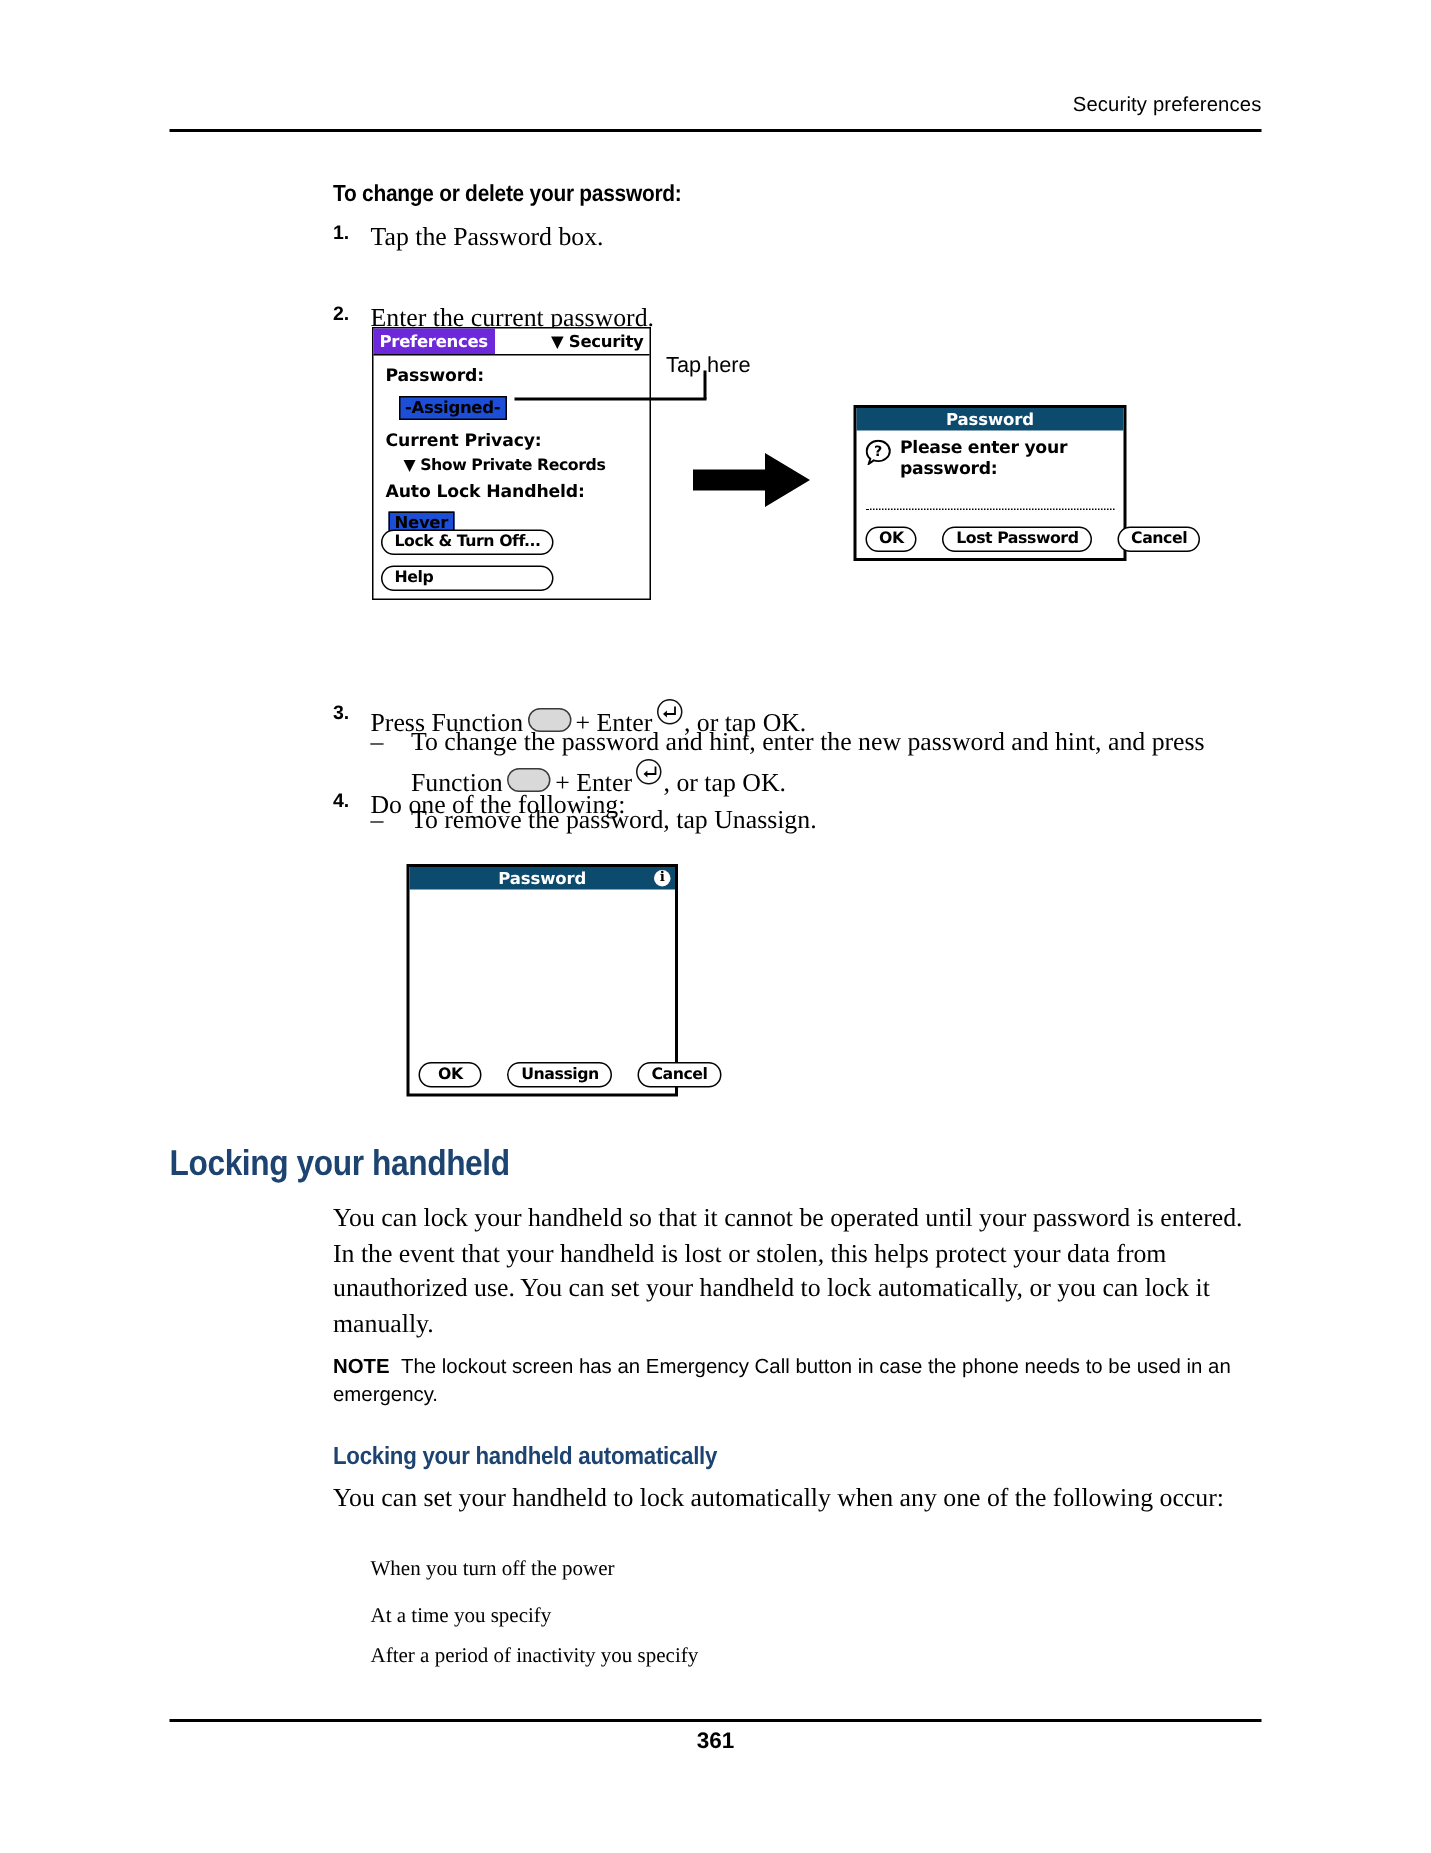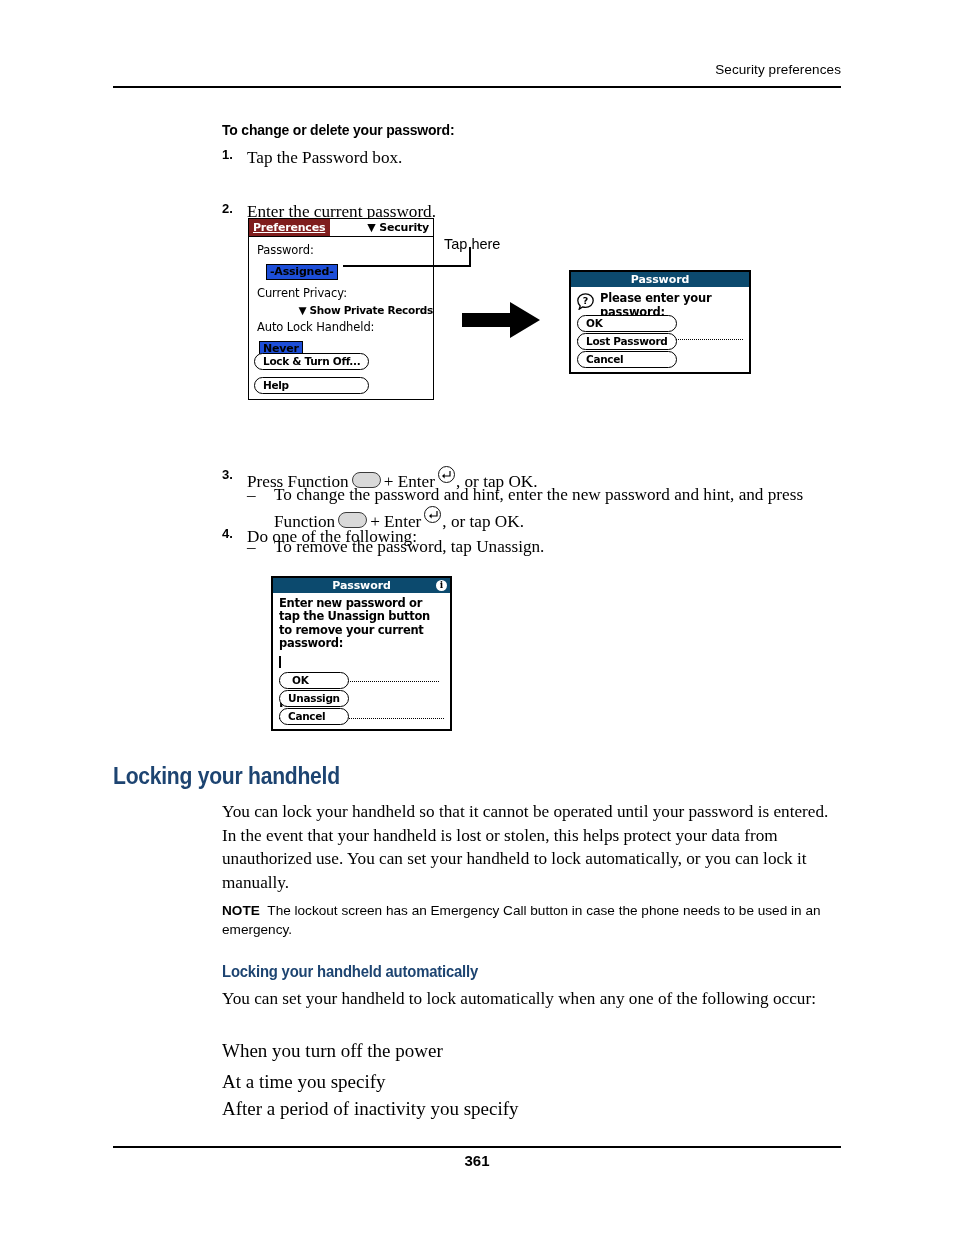--- a/index.html
+++ b/index.html
@@ -103,22 +103,23 @@
   }
   .dash-item .txt {
     display: block;
     margin-left: 27px;
   }
   .para {
     font-size: 17.2px;
     line-height: 1.37;
   }
   .plain-item {
-    font-size: 19px;
+    font-size: 14px;
     line-height: 1.35;
+    margin-left: 25px;
   }
 
   
   h2.sect {
     position: absolute;
     left: 113px;
     margin: 0;
     font-family: "Liberation Sans Narrow", "Liberation Sans", sans-serif;
     font-weight: bold;
     font-size: 24px;
@@ -192,62 +193,60 @@
   .pref-titlebar {
     position: relative;
     height: 17px;
     border-bottom: 1.6px solid #000;
   }
   .pref-tab {
     position: absolute;
     left: 0;
     top: 0;
     height: 17px;
-    background: #7f1d1d;
+    background: #6d28d9;
     color: #fff;
     font-weight: bold;
     font-size: 11px;
     line-height: 17px;
     padding: 0 5px 0 4px;
     letter-spacing: -0.2px;
-    text-decoration: underline;
   }
   .pref-sel {
     position: absolute;
     right: 4px;
     top: 0;
     height: 17px;
     line-height: 17px;
     font-size: 11px;
     font-weight: bold;
     letter-spacing: -0.2px;
   }
   .pref-body { position: relative; padding: 6px 0 0 8px; }
   .pref-label {
-    font-weight: normal;
+    font-weight: bold;
     font-size: 11.5px;
     letter-spacing: -0.1px;
     margin-bottom: 3px;
   }
   .pref-field {
     display: inline-block;
     border: 1.2px solid #000;
     font-size: 11px;
     font-weight: bold;
     padding: 0px 3px 1px 3px;
     letter-spacing: -0.2px;
     margin-left: 9px;
     background: #1d4ed8;
   }
   .pref-pick {
     font-size: 10.5px;
     font-weight: bold;
     margin: 4px 0 4px 12px;
     letter-spacing: -0.3px;
-    text-align: right;
   }
   .pref-btnrow {
     position: absolute;
     left: 5px;
     bottom: 5px;
     display: flex;
     gap: 7px;
     flex-direction: column;
   }
   .palm-btn {
@@ -318,22 +317,21 @@
   .dot-line {
     height: 0;
     border-bottom: 1.4px dotted #000;
     margin: 0 6px;
   }
   .pw-btnrow {
     position: absolute;
     left: 6px;
     bottom: 4px;
     display: flex;
-    gap: 1px;
-    flex-direction: column;
+    gap: 17px;
   }
 
   
   #pw-new-screen {
     left: 271px;
     top: 576px;
     width: 181px;
     height: 155px;
     border-width: 2px;
   }
@@ -483,29 +481,20 @@
     <span class="dash">–</span>
     <span class="txt">To remove the password, tap Unassign.</span>
   </div>
 </div>
 
 <div class="screen" id="pw-new-screen">
   <div class="pw-titlebar">
     <span>Password</span>
     <span class="pw-info-icon">i</span>
   </div>
-  <div class="pw-new-body">
-    <div class="pw-new-msg">Enter new password or tap the Unassign button to remove your current password:</div>
-    <div style="margin-top:1px;">
-      <span class="caret"></span>
-      <span style="display:inline-block; width:160px; vertical-align:3px; border-bottom:1.4px dotted #000; height:0;"></span>
-    </div>
-    <div class="hint-label">Hint:</div>
-    <div style="margin-top:8px; border-bottom:1.4px dotted #000; height:0;"></div>
-  </div>
   <div class="pw-btnrow">
     <div class="palm-btn" style="padding:1px 12px 2px 12px;">OK</div>
     <div class="palm-btn">Unassign</div>
     <div class="palm-btn">Cancel</div>
   </div>
 </div>
 
 <h2 class="sect" style="top:762px;">Locking your handheld</h2>
 
 <div class="body-col" style="top:800px; width:622px;">

